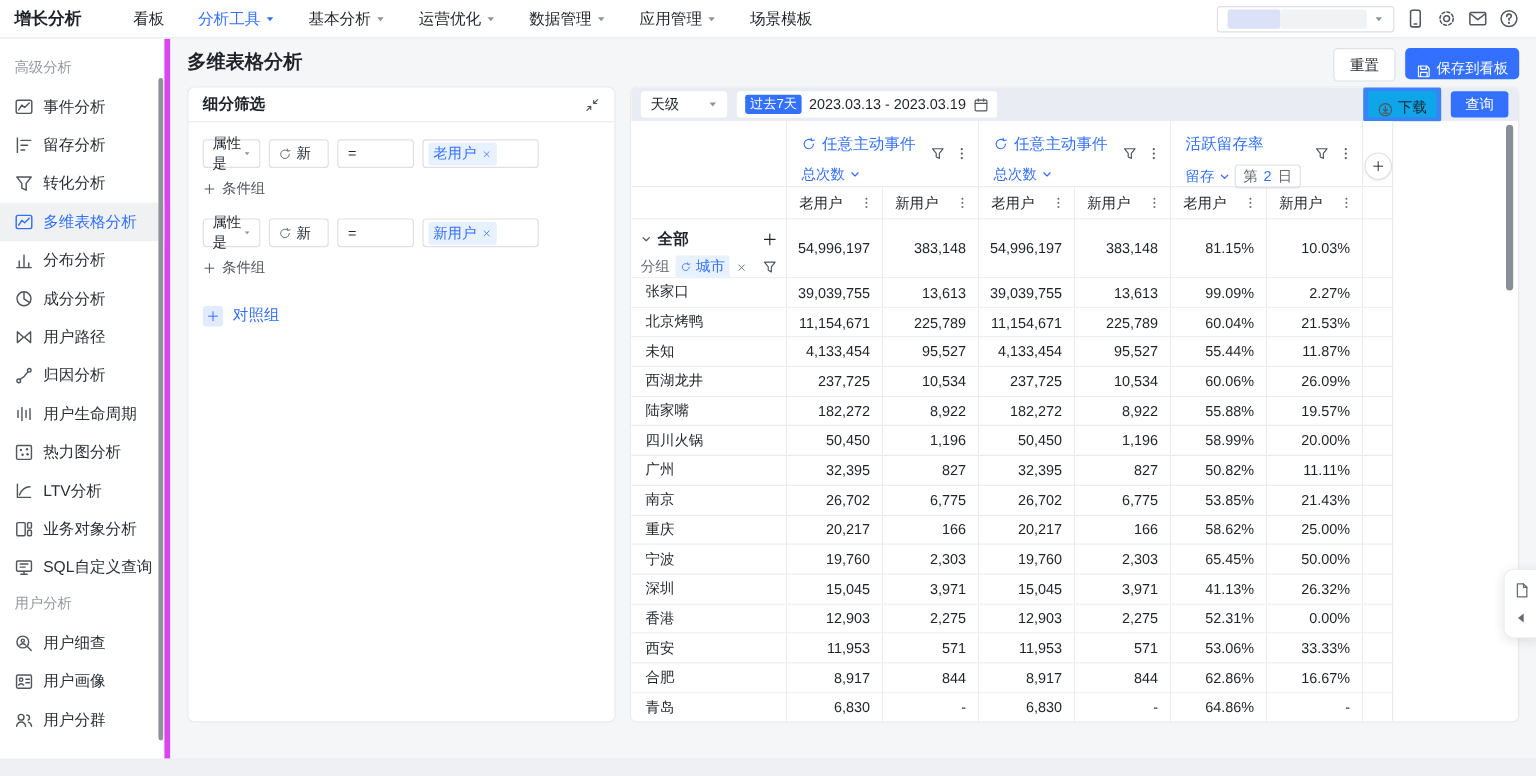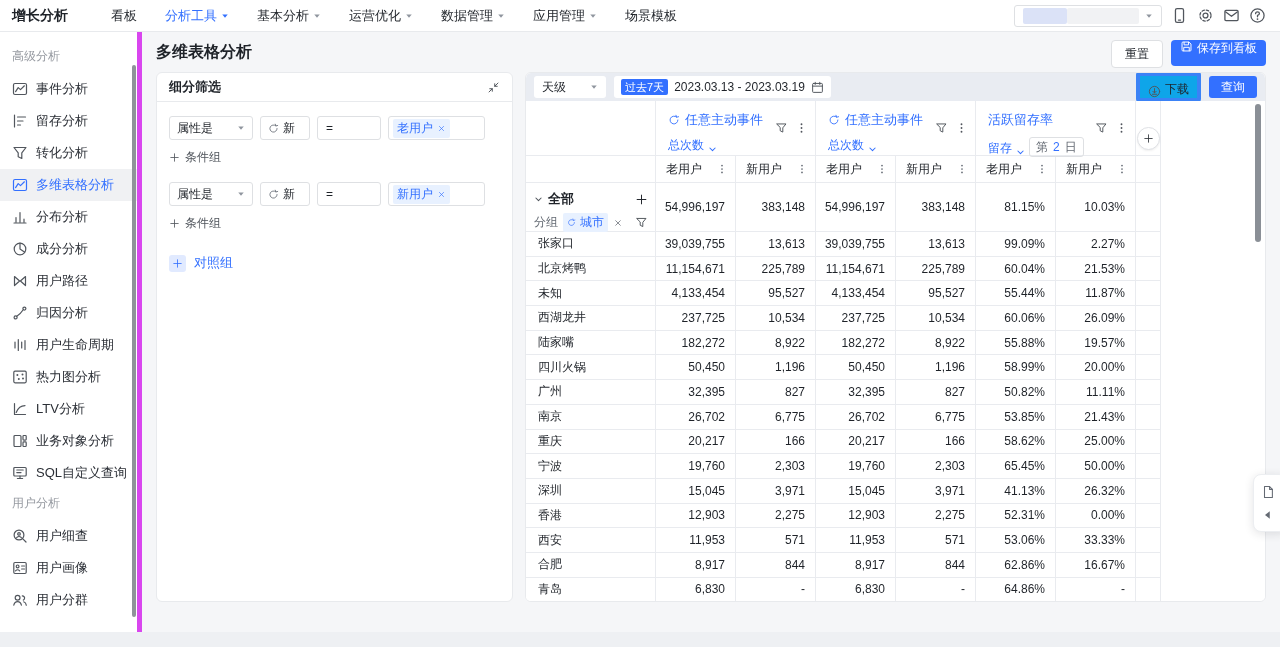--- a/index.html
+++ b/index.html
@@ -29,37 +29,37 @@
   .side-item .icon{width:16px;height:16px;color:#51565d;flex:none}
   .side-item.active{background:#f0f1f3;color:#3370ff}
   .side-item.active .icon{color:#3370ff}
   .side-scroll{position:absolute;right:1px;top:33px;width:4px;height:552px;background:#8f9399;border-radius:2px}
 
   
   .main{position:absolute;left:142px;top:32px;width:1138px;height:600px;background:#f5f6f8}
   .page-title{position:absolute;left:14px;top:10px;font-size:16px;font-weight:bold}
   .page-actions{position:absolute;right:14px;top:8px;display:flex;gap:8px}
   .btn-reset{height:26px;background:#fff;border:1px solid #dee0e3;border-radius:4px;font-size:12px;color:#1f2329;display:flex;align-items:center;padding:0 13px;cursor:pointer}
-  .btn-save{height:26px;background:#3370ff;border-radius:4px;font-size:12px;color:#fff;display:flex;align-items:flex-start;gap:4px;padding:0 9px;cursor:pointer}
+  .btn-save{height:26px;background:#3370ff;border-radius:4px;font-size:12px;color:#fff;display:flex;align-items:flex-end;gap:4px;padding:0 9px;cursor:pointer}
   .btn-save .icon{width:13px;height:13px;color:#fff}
 
   .card{position:absolute;top:40px;background:#fff;border:1px solid #e8eaed;border-radius:6px;box-sizing:border-box}
   .filter-card{left:14px;width:357px;height:530px}
   .table-card{left:383px;width:741px;height:530px;overflow:hidden}
 
   
   .fp-head{height:29px;border-bottom:1px solid #e8eaed;display:flex;align-items:center;padding:0 12px;box-sizing:border-box}
   .fp-title{font-size:13px;font-weight:bold}
   .fp-collapse{margin-left:auto;width:13px;height:13px;color:#51565d;cursor:pointer}
   .fp-body{padding:14px 12px}
   .fgroup{margin-bottom:16px}
   .fgroup-label{font-size:12px;color:#646a73;margin-bottom:9px}
   .frow{display:flex;gap:7px;margin-bottom:9px}
   .fbox{height:24px;border:1px solid #dee0e3;border-radius:3px;display:flex;align-items:center;font-size:12px;box-sizing:border-box;background:#fff}
-  .fbox-select{width:84px;padding:0 7px;cursor:pointer}
+  .fbox-select{width:48px;padding:0 7px;cursor:pointer}
   .fbox-select .icon{width:8px;height:8px;color:#8f959e;margin-left:auto}
   .fbox-field{width:50px;padding:0 7px;gap:4px;cursor:pointer}
   .fbox-field .icon{width:11px;height:11px;color:#646a73}
   .fbox-op{width:64px;padding:0 8px;cursor:pointer}
   .fbox-tag{width:97px;padding:0 4px;cursor:text}
   .tag{background:#e8f1ff;color:#3370ff;border-radius:2px;padding:1px 4px;display:inline-flex;align-items:center;gap:4px;font-size:12px}
   .tag .icon{width:9px;height:9px;color:#3370ff}
   .add-cond{font-size:12px;color:#51565d;display:flex;align-items:center;gap:5px;cursor:pointer}
   .add-cond .icon{width:11px;height:11px;color:#51565d}
   .cmp-row{display:flex;align-items:center;gap:8px;margin-top:22px;cursor:pointer}
@@ -83,21 +83,21 @@
   .tr{display:flex}
   .td,.th{box-sizing:border-box;border-right:1px solid #e9ebef;border-bottom:1px solid #e9ebef;background:#fff}
   .c-rowhead{width:130px;flex:none}
   .c-data{width:80px;flex:none}
   .c-plus{width:25px;flex:none;border-right:1px solid #e9ebef}
   .c-group{width:160px;flex:none}
   .gh{height:55px}
   .group-cell{position:relative;padding:10px 8px 0 12px}
   .g-title{color:#3370ff;font-size:13px;font-weight:500;display:flex;align-items:center;gap:5px;white-space:nowrap}
   .g-title .icon{width:12px;height:12px}
-  .g-metric{color:#3370ff;font-size:12px;margin-top:8px;display:flex;align-items:flex-end;gap:4px;white-space:nowrap}
+  .g-metric{color:#3370ff;font-size:12px;margin-top:8px;display:flex;align-items:center;gap:4px;white-space:nowrap}
   .g-metric .icon{width:9px;height:9px}
   .g-icons{position:absolute;right:7px;top:50%;transform:translateY(-50%);display:flex;align-items:center;gap:7px;color:#51565d}
   .g-icons .icon{width:13px;height:13px;cursor:pointer}
   .day-box{height:20px;border:1px solid #dee0e3;border-radius:3px;display:inline-flex;align-items:center;gap:5px;padding:0 6px;color:#646a73;box-sizing:border-box;cursor:pointer}
   .day-box b{color:#3370ff;font-weight:normal}
   .plus-cell{display:flex;align-items:flex-end;justify-content:center;padding-bottom:5px}
   .add-col{width:21px;height:21px;border:1px solid #dfe1e5;border-radius:50%;background:#fff;display:flex;align-items:center;justify-content:center;color:#2b2f36;cursor:pointer;box-shadow:0 1px 2px rgba(0,0,0,.06)}
   .add-col .icon{width:11px;height:11px}
   .sh{height:27px}
   .sub-cell{display:flex;align-items:center;padding:0 7px 0 10px;font-size:12px;color:#1f2329}

